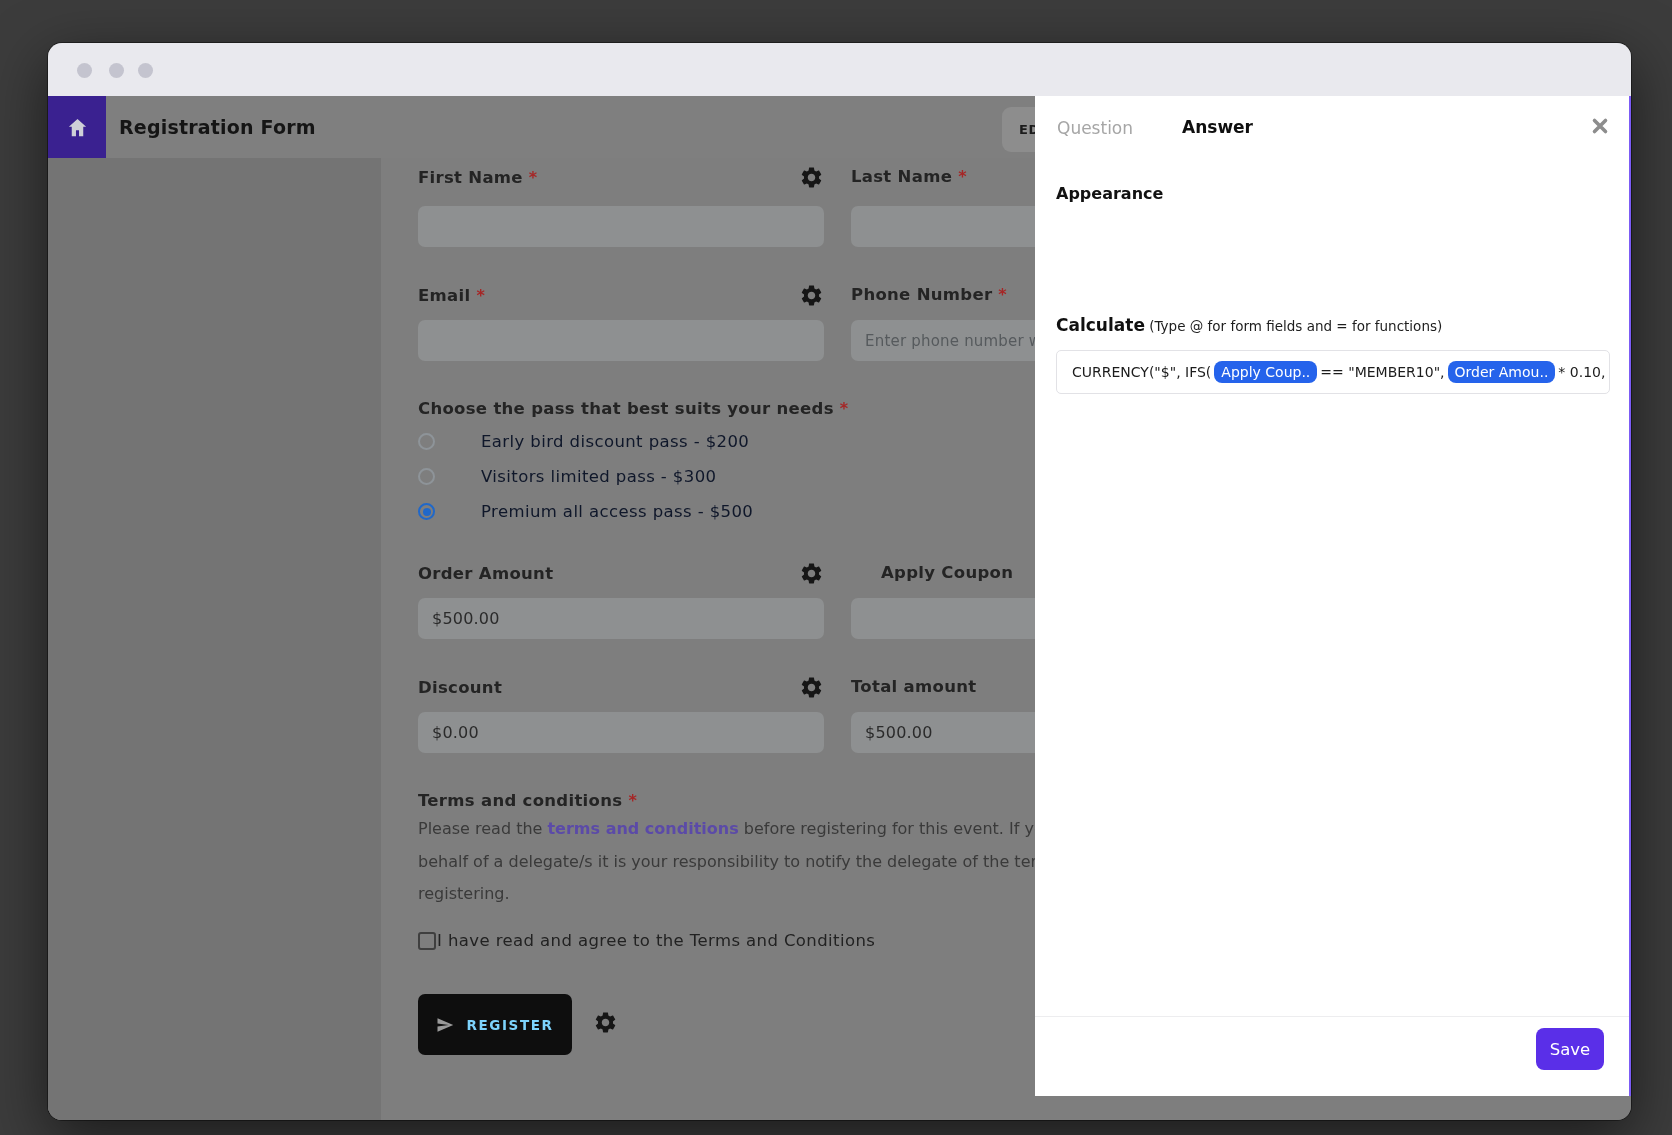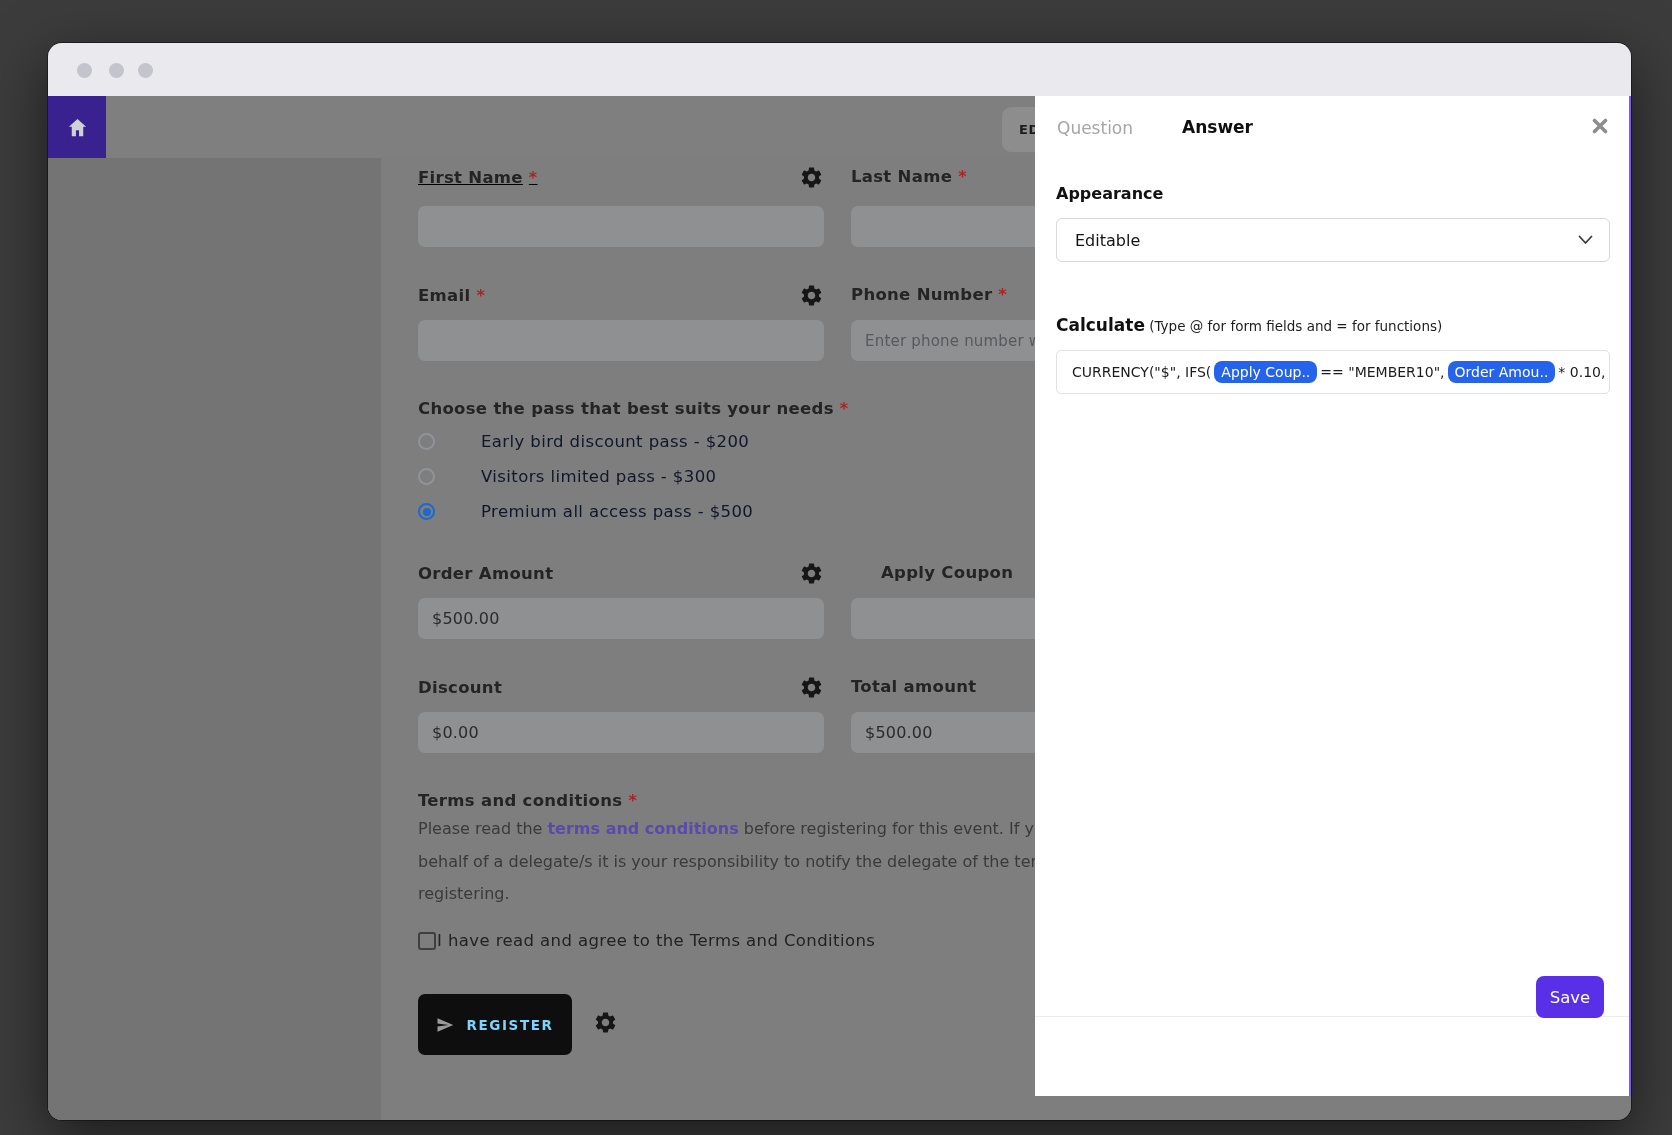--- a/index.html
+++ b/index.html
@@ -65,25 +65,25 @@
     padding:0 16px 0 18px;background:#fff;}
   .select-val{font-size:16px;color:#141414;}
   .calc-row{position:absolute;left:21px;top:219px;white-space:nowrap;}
   .calc-title{font-size:17px;font-weight:700;color:#101010;}
   .calc-hint{font-size:13.5px;color:#1d1d1d;}
   .formula{position:absolute;left:21px;top:254px;width:554px;height:44px;border:1px solid #e2e2e6;
     border-radius:5px;box-sizing:border-box;display:flex;align-items:center;padding-left:15px;
     font-size:14px;color:#1c1c1c;white-space:nowrap;overflow:hidden;}
   .chip{background:#2563eb;color:#fff;padding:3px 7px;border-radius:8px;margin:0 3px;font-size:14px;}
   .pdivider{position:absolute;left:0;top:920px;width:100%;height:1px;background:#ededef;}
-  .savebtn{position:absolute;right:25px;top:880px;width:68px;height:42px;background:#5a2fe8;
+  .savebtn{position:absolute;right:25px;top:932px;width:68px;height:42px;background:#5a2fe8;
     border-radius:8px;color:#fff;font-size:16.5px;display:flex;align-items:center;justify-content:center;}
 
   
-  #row1-c1{left:370px;top:122px;text-decoration:underline;} #row1-c2{left:803px;top:124px;}
+  #row1-c1{left:370px;top:122px;} #row1-c2{left:803px;top:124px;}
   #fld-first{left:370px;top:163px;} #fld-last{left:803px;top:163px;}
   #row2-c1{left:370px;top:240px;} #row2-c2{left:803px;top:242px;}
   #fld-email{left:370px;top:277px;} #fld-phone{left:803px;top:277px;}
   #pass-title{left:370px;top:356px;}
   #radio1{left:370px;top:389px;} #radio2{left:370px;top:424px;} #radio3{left:370px;top:459px;}
   #row3-c1{left:370px;top:518px;} #row3-c2{left:833px;top:520px;}
   #fld-order{left:370px;top:555px;} #fld-coupon{left:803px;top:555px;}
   #row4-c1{left:370px;top:632px;} #row4-c2{left:803px;top:634px;}
   #fld-discount{left:370px;top:669px;} #fld-total{left:803px;top:669px;}
   #terms-title{left:370px;top:748px;}
@@ -101,20 +101,21 @@
     <div class="dot" style="left:61px"></div>
     <div class="dot" style="left:90px"></div>
   </div>
 
   <div class="appheader">
     <div class="homebtn">
       <svg width="23" height="23" viewBox="0 0 24 24">
         <path d="M12 3l9 8.2h-3V21h-4.4v-6.2H10.4V21H6v-9.8H3z" fill="#cfd0d8"></path>
       </svg>
     </div>
+    <div class="apptitle">Registration Form</div>
   </div>
   <div class="editbtn">EDIT</div>
 
   <div class="content">
     <div class="leftstrip"></div>
   </div>
 
   <div class="frm lblrow" id="row1-c1">
     <span class="lbl"><span>First Name</span><span class="req">*</span></span>
     <svg class="gear" viewBox="0 0 24 24">
@@ -199,26 +200,20 @@
     </svg>
 
   <div id="panel">
     <div class="tab tab-question">Question</div>
     <div class="tab tab-answer">Answer</div>
     <svg class="closebtn" viewBox="0 0 20 20">
       <path d="M4.5 4.5L15.5 15.5M15.5 4.5L4.5 15.5" stroke="#8d8d8d" stroke-width="3.6" stroke-linecap="round"></path>
     </svg>
 
     <div class="sec-label" style="top:88px">Appearance</div>
-    <div class="select">
-      <span class="select-val">Editable</span>
-      <svg width="15" height="10" viewBox="0 0 15 10">
-          <polyline points="1.5,1.5 7.5,8 13.5,1.5" fill="none" stroke="#3c3c3c" stroke-width="1.8" stroke-linecap="round" stroke-linejoin="round"></polyline>
-        </svg>
-    </div>
 
     <div class="calc-row">
       <span class="calc-title">Calculate</span><span class="calc-hint"> (Type @ for form fields and = for functions)</span>
     </div>
     <div class="formula">
       <span>CURRENCY("$", IFS(</span>
         <span class="chip">Apply Coup..</span>
         <span> == "MEMBER10", </span>
         <span class="chip">Order Amou..</span>
         <span> * 0.10, 0))</span>

